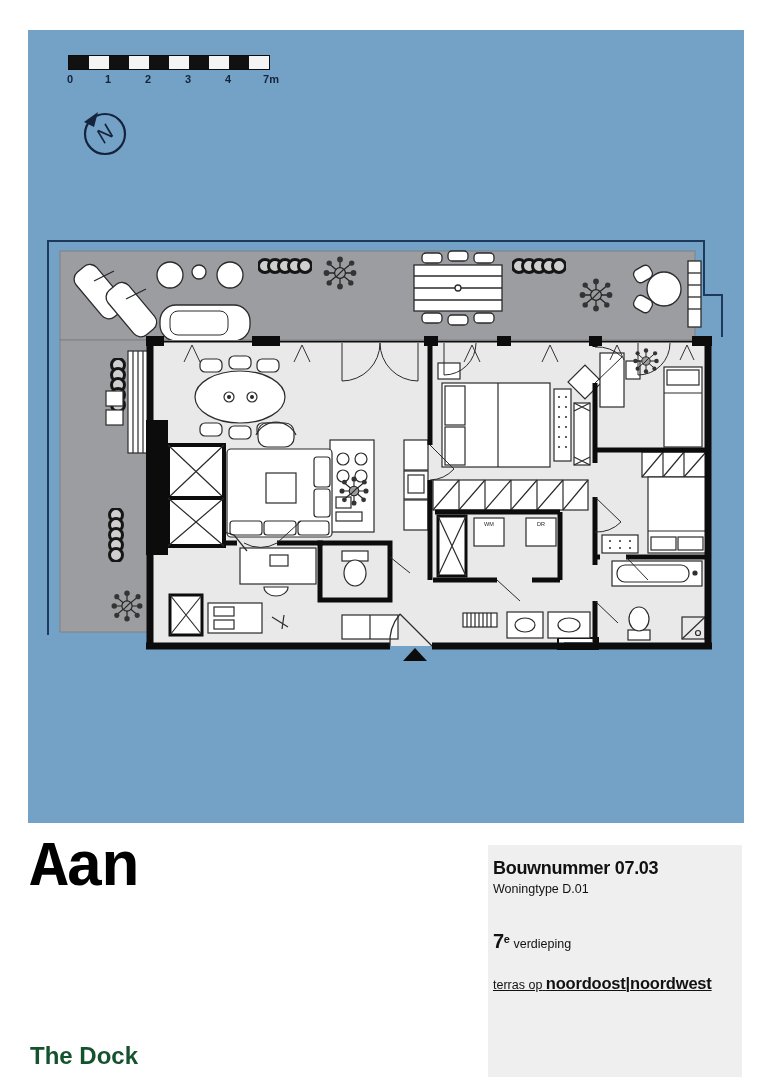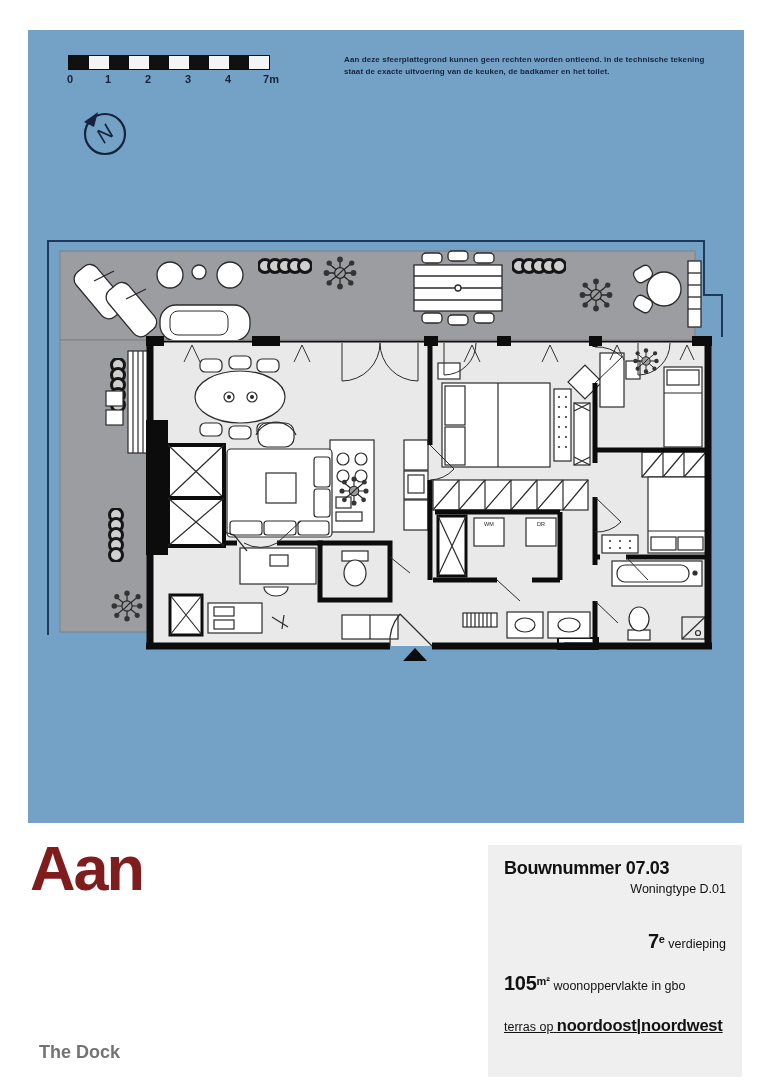--- a/index.html
+++ b/index.html
@@ -19,32 +19,32 @@
   
   .north{position:absolute;left:50px;top:76px;width:54px;height:54px;}
 
   
   .disclaimer{position:absolute;left:316px;top:24px;width:395px;font-size:8px;line-height:1.55;
               font-weight:600;color:#16233c;letter-spacing:.1px;}
 
   .plan-wrap{position:absolute;left:14px;top:205px;width:688px;height:432px;}
 
   
-  .title-block{position:absolute;left:30px;top:838px;color:#7f1d1d;}
+  .title-block{position:absolute;left:30px;top:838px;color:#000000;font-family:Liberation Mono, monospace;}
   .title-line{font-size:63px;font-weight:bold;letter-spacing:-2px;line-height:.98;}
-  .project{position:absolute;left:39px;top:1042px;font-size:18px;font-weight:bold;color:#737373;}
+  .project{position:absolute;left:30px;top:1042px;font-size:24px;font-weight:bold;color:#14532d;}
 
   .info-panel{position:absolute;left:488px;top:845px;width:254px;height:232px;background:#efeff0;
-              box-sizing:border-box;padding:13px 16px;color:#111;}
+              box-sizing:border-box;padding:13px 5px;color:#111;}
   .info-h{font-size:18px;font-weight:bold;letter-spacing:-.3px;}
-  .info-sub{font-size:12.5px;margin-top:3px;text-align:right;}
+  .info-sub{font-size:12.5px;margin-top:3px;}
   .info-row{margin-top:0;font-size:12.5px;}
   .big{font-size:20px;font-weight:bold;letter-spacing:-.3px;}
   .sup{font-size:11px;font-weight:bold;vertical-align:super;}
-  .r1{margin-top:34px;text-align:right;} .r2{margin-top:19px;} .r3{margin-top:19px;} .r4{margin-top:21px;text-decoration:underline;}
+  .r1{margin-top:34px;} .r2{margin-top:19px;} .r3{margin-top:19px;} .r4{margin-top:21px;text-decoration:underline;}
   .terr-val{font-size:16.5px;font-weight:bold;letter-spacing:-.2px;}
 
   svg text{font-family:"Liberation Sans",sans-serif;}
 </style>
 </head>
 <body>
 
 <div class="poster">
 
   <div class="blue-panel">
@@ -73,24 +73,20 @@
     </div>
 
     <div class="north">
       <svg width="54" height="54" viewBox="0 0 54 54">
         <circle cx="27" cy="28" r="20" fill="none" stroke="#16233c" stroke-width="2.2"></circle>
         <polygon points="6,16 20,6 16,21" fill="#16233c"></polygon>
         <text x="27" y="35" font-size="21" font-style="italic" font-family="DejaVu Serif, serif" fill="#16233c" text-anchor="middle" transform="rotate(-42 27 28)">N</text>
       </svg>
     </div>
 
-    <div class="disclaimer">
-      <div>Aan deze sfeerplattegrond kunnen geen rechten worden ontleend. In de technische tekening</div>
-      <div>staat de exacte uitvoering van de keuken, de badkamer en het toilet.</div>
-    </div>
 
     <div class="plan-wrap">
     <svg width="688" height="432" viewBox="0 0 688 432">
       <defs>
         <symbol id="plant" viewBox="0 0 40 40">
           <g stroke="#242424" stroke-width="1.4" fill="none">
             <path d="M20,20 L20,4 M20,20 L33,9 M20,20 L36,20 M20,20 L33,31 M20,20 L20,36 M20,20 L7,31 M20,20 L4,20 M20,20 L7,9"></path>
           </g>
           <g fill="#343434">
             <circle cx="20" cy="5" r="3.2"></circle>
@@ -428,24 +424,20 @@
 
   <div class="info-panel">
     <div class="info-h">Bouwnummer 07.03</div>
     <div class="info-sub">Woningtype D.01</div>
 
     <div class="info-row r1">
       <span class="big">7</span><span class="sup">e</span>
       <span>verdieping</span>
     </div>
 
-    <div class="info-row r2">
-      <span class="big">105</span><span class="sup">m²</span>
-      <span>woonoppervlakte in gbo</span>
-    </div>
 
 
     <div class="info-row r4">
       <span>terras op</span>
       <span class="terr-val">noordoost|noordwest</span>
     </div>
   </div>
 
 </div>
 

